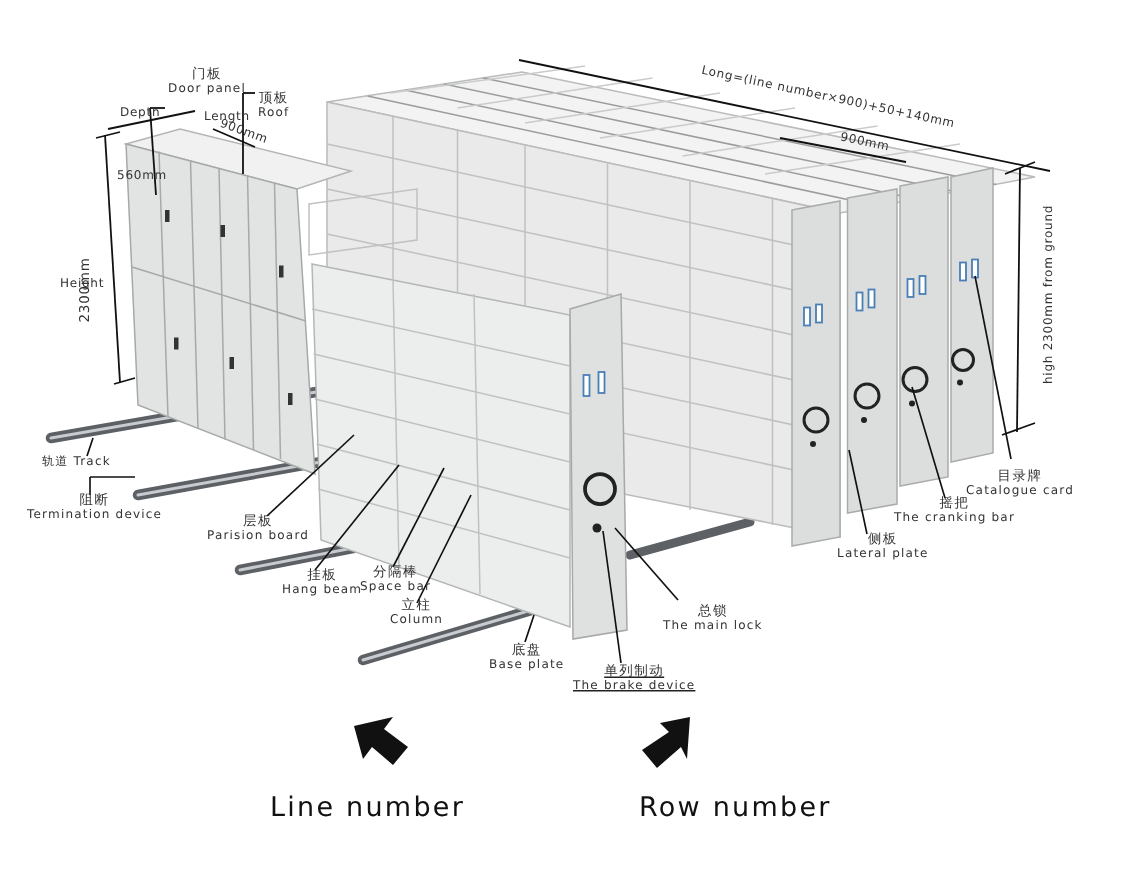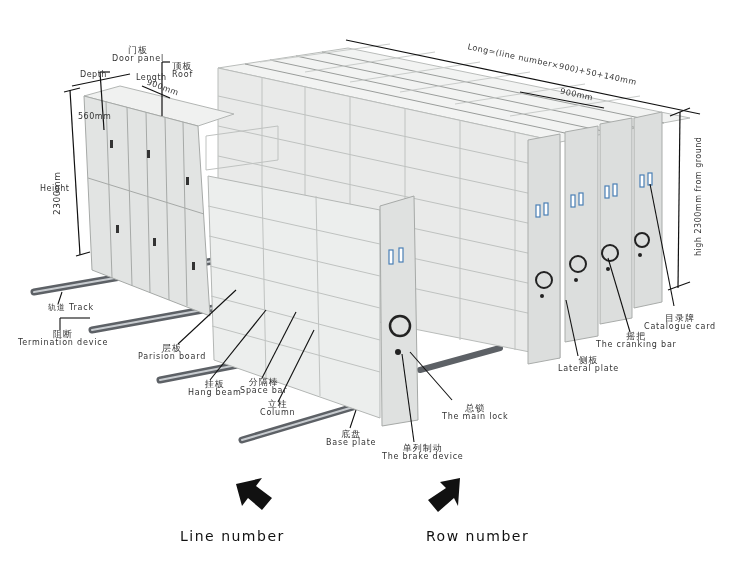--- a/index.html
+++ b/index.html
@@ -3,21 +3,21 @@
 <meta charset="utf-8">
 <style>
   html, body { margin:0; padding:0; background:#ffffff; }
   body { width:750px; height:579px; position:relative; overflow:hidden;
          font-family:"DejaVu Sans", sans-serif; color:#222; }
   #stage { position:absolute; left:0; top:0; width:750px; height:579px; }
   .lbl { position:absolute; text-align:center; line-height:1.05; white-space:nowrap; }
   .lbl .zh { display:block; font-size:9px; color:#333; letter-spacing:1px; }
   .lbl .en { display:block; font-size:8px; color:#333; letter-spacing:0.8px; }
   .dimtxt { position:absolute; font-size:8px; color:#333; white-space:nowrap; letter-spacing:0.5px; }
-  .big { position:absolute; font-size:14px; letter-spacing:1.5px; color:#111;text-align:center; }
+  .big { position:absolute; font-size:18px; letter-spacing:1.5px; color:#111;text-align:center; }
 </style>
 </head>
 <body>
 
 <div id="stage">
 <svg width="750" height="579" viewBox="0 0 750 579" xmlns="http://www.w3.org/2000/svg">
 
   <g stroke-linecap="round">
     <line x1="34" y1="292" x2="230" y2="258" stroke="#5d6166" stroke-width="7"></line>
     <line x1="34" y1="292" x2="230" y2="258" stroke="#c8ccd0" stroke-width="2"></line>
@@ -184,21 +184,21 @@
 <div class="dimtxt" style="left:80px;top:70px;"><span>Depth</span></div>
 <div class="dimtxt" style="left:78px;top:80px;margin-top:32px;"><span>560mm</span></div>
 <div class="dimtxt" style="left:136px;top:73px;"><span>Length</span></div>
 <div class="dimtxt" style="left:146px;top:83px;transform:rotate(20deg);"><span>900mm</span></div>
 <div class="dimtxt" style="left:40px;top:184px;"><span>Height</span></div>
 <div class="dimtxt" style="left:46px;top:176px;font-size:9px;transform:rotate(-90deg);transform-origin:left top;top:215px;left:52px;"><span>2300mm</span></div>
 <div class="dimtxt" style="left:466px;top:60px;transform:rotate(12deg);"><span>Long=(line number×900)+50+140mm</span></div>
 <div class="dimtxt" style="left:560px;top:90px;transform:rotate(12deg);"><span>900mm</span></div>
 <div class="dimtxt" style="left:694px;top:256px;transform:rotate(-90deg);transform-origin:left top;"><span>high 2300mm from ground</span></div>
 
-<div class="lbl" style="left:28px;top:304px;margin-left:20px;">
+<div class="lbl" style="left:28px;top:304px;">
   <span class="en"><span>轨道</span> <span>Track</span></span>
 </div>
 <div class="lbl" style="left:18px;top:330px;">
   <span class="zh">阻断</span>
   <span class="en">Termination device</span>
 </div>
 <div class="lbl" style="left:138px;top:344px;">
   <span class="zh">层板</span>
   <span class="en">Parision board</span>
 </div>
@@ -211,21 +211,21 @@
   <span class="en">Space bar</span>
 </div>
 <div class="lbl" style="left:260px;top:400px;">
   <span class="zh">立柱</span>
   <span class="en">Column</span>
 </div>
 <div class="lbl" style="left:326px;top:430px;">
   <span class="zh">底盘</span>
   <span class="en">Base plate</span>
 </div>
-<div class="lbl" style="left:382px;top:444px;">
+<div class="lbl" style="left:382px;top:444px;text-decoration:underline;">
   <span class="zh">单列制动</span>
   <span class="en">The brake device</span>
 </div>
 <div class="lbl" style="left:442px;top:404px;">
   <span class="zh">总锁</span>
   <span class="en">The main lock</span>
 </div>
 <div class="lbl" style="left:558px;top:356px;">
   <span class="zh">侧板</span>
   <span class="en">Lateral plate</span>

